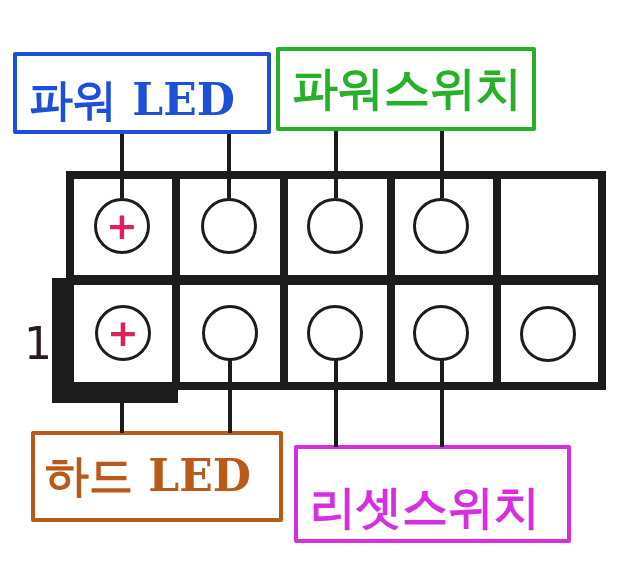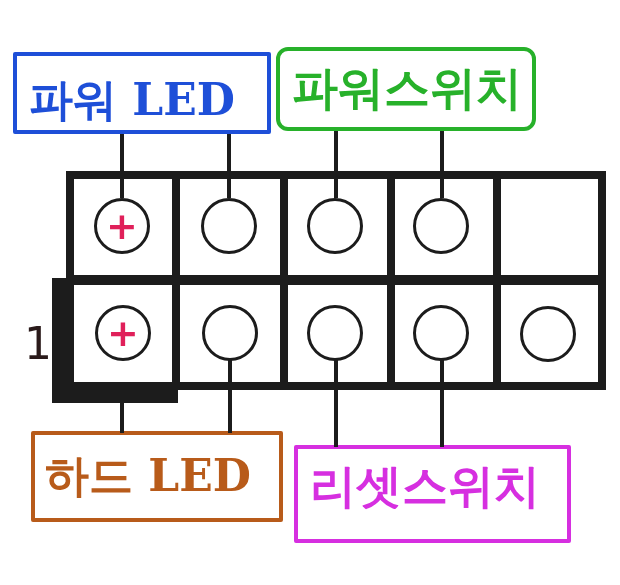--- a/index.html
+++ b/index.html
@@ -17,29 +17,29 @@
     .plus { font-family: "DejaVu Sans", sans-serif; font-weight: bold; font-size: 38px; line-height: 1; }
     .pin1-mark { position: absolute; font-family: "DejaVu Sans", sans-serif; font-size: 44px; color: #2a1a1a; }
   </style>
 </head>
 <body>
 
 <div class="label-box" style="left:13px; top:52px; width:258px; height:82px; border-color:#1e4fd8; color:#1e4fd8; font-size:44px; padding-left:12px;align-items:flex-end;">
   <span>파워 LED</span>
 </div>
 
-<div class="label-box" style="left:276px; top:47px; width:260px; height:84px; border-color:#27b12a; color:#27b12a; font-size:46px; padding-left:12px;border-radius:12px;">
+<div class="label-box" style="left:276px; top:47px; width:260px; height:84px; border-color:#27b12a; color:#27b12a; font-size:46px; padding-left:12px;">
   <span>파워스위치</span>
 </div>
 
 <div class="label-box" style="left:31px; top:431px; width:252px; height:91px; border-color:#b85b1a; color:#b85b1a; font-size:44px; padding-left:10px;">
   <span>하드 LED</span>
 </div>
 
-<div class="label-box" style="left:294px; top:445px; width:277px; height:98px; border-color:#d62fe0; color:#d62fe0; font-size:46px; padding-left:12px; align-items:flex-start; padding-top:7px;">
+<div class="label-box" style="left:294px; top:445px; width:277px; height:98px; border-color:#d62fe0; color:#d62fe0; font-size:46px; padding-left:12px; align-items:flex-start; padding-top:28px;">
   <span>리셋스위치</span>
 </div>
 
 <div class="wire" style="left:120px; top:134px; height:64px;"></div>
 <div class="wire" style="left:227px; top:134px; height:64px;"></div>
 <div class="wire" style="left:334px; top:131px; height:67px;"></div>
 <div class="wire" style="left:440px; top:131px; height:67px;"></div>
 
 <div class="wire" style="left:120px; top:360px; height:73px;"></div>
 <div class="wire" style="left:228px; top:360px; height:73px;"></div>

